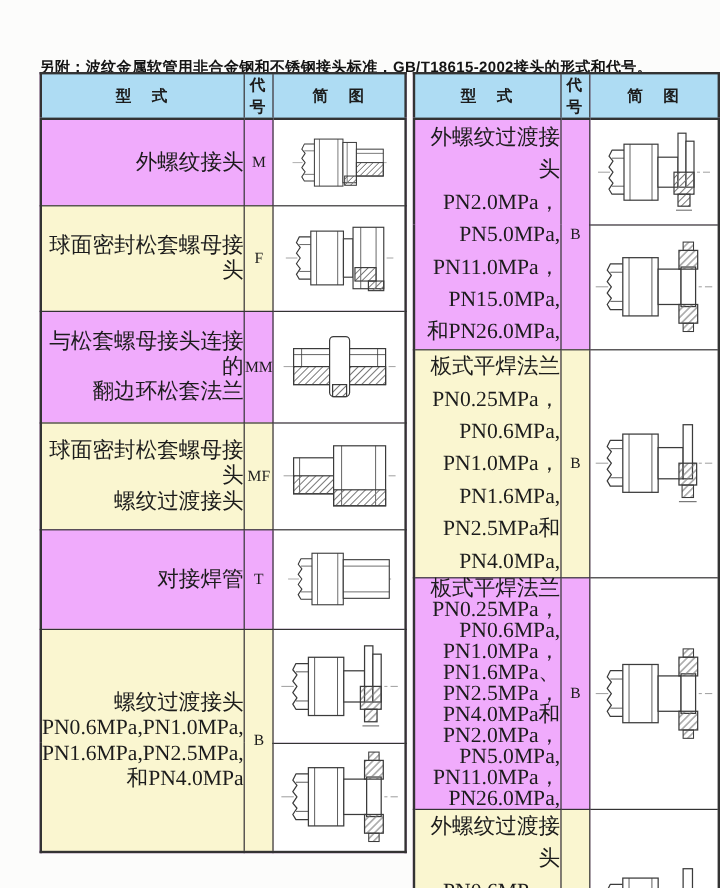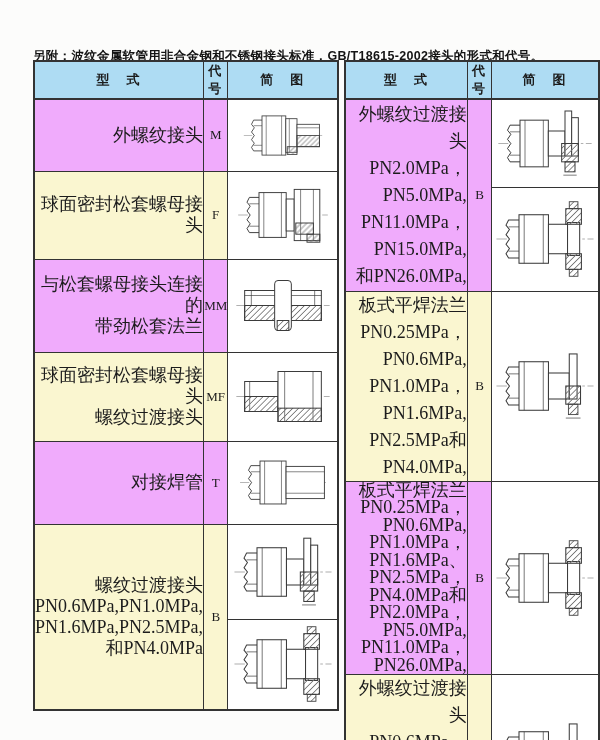--- a/index.html
+++ b/index.html
@@ -201,21 +201,21 @@
       <td class="type hl">球面密封松套螺母接头</td>
       <td class="code hl">F</td>
       <td class="sk">
         <svg class="sketch" width="96" height="72">
               <use href="#sketch-union-nut"></use>
             </svg>
       </td>
     </tr>
     <tr style="height:93px">
       <td class="type">与松套螺母接头连接的
-带劲松套法兰</td>
+翻边环松套法兰</td>
       <td class="code">MM</td>
       <td class="sk">
         <svg class="sketch" width="100" height="75">
               <use href="#sketch-nipple-mm"></use>
             </svg>
       </td>
     </tr>
     <tr style="height:89px">
       <td class="type hl">球面密封松套螺母接头
 螺纹过渡接头</td>

